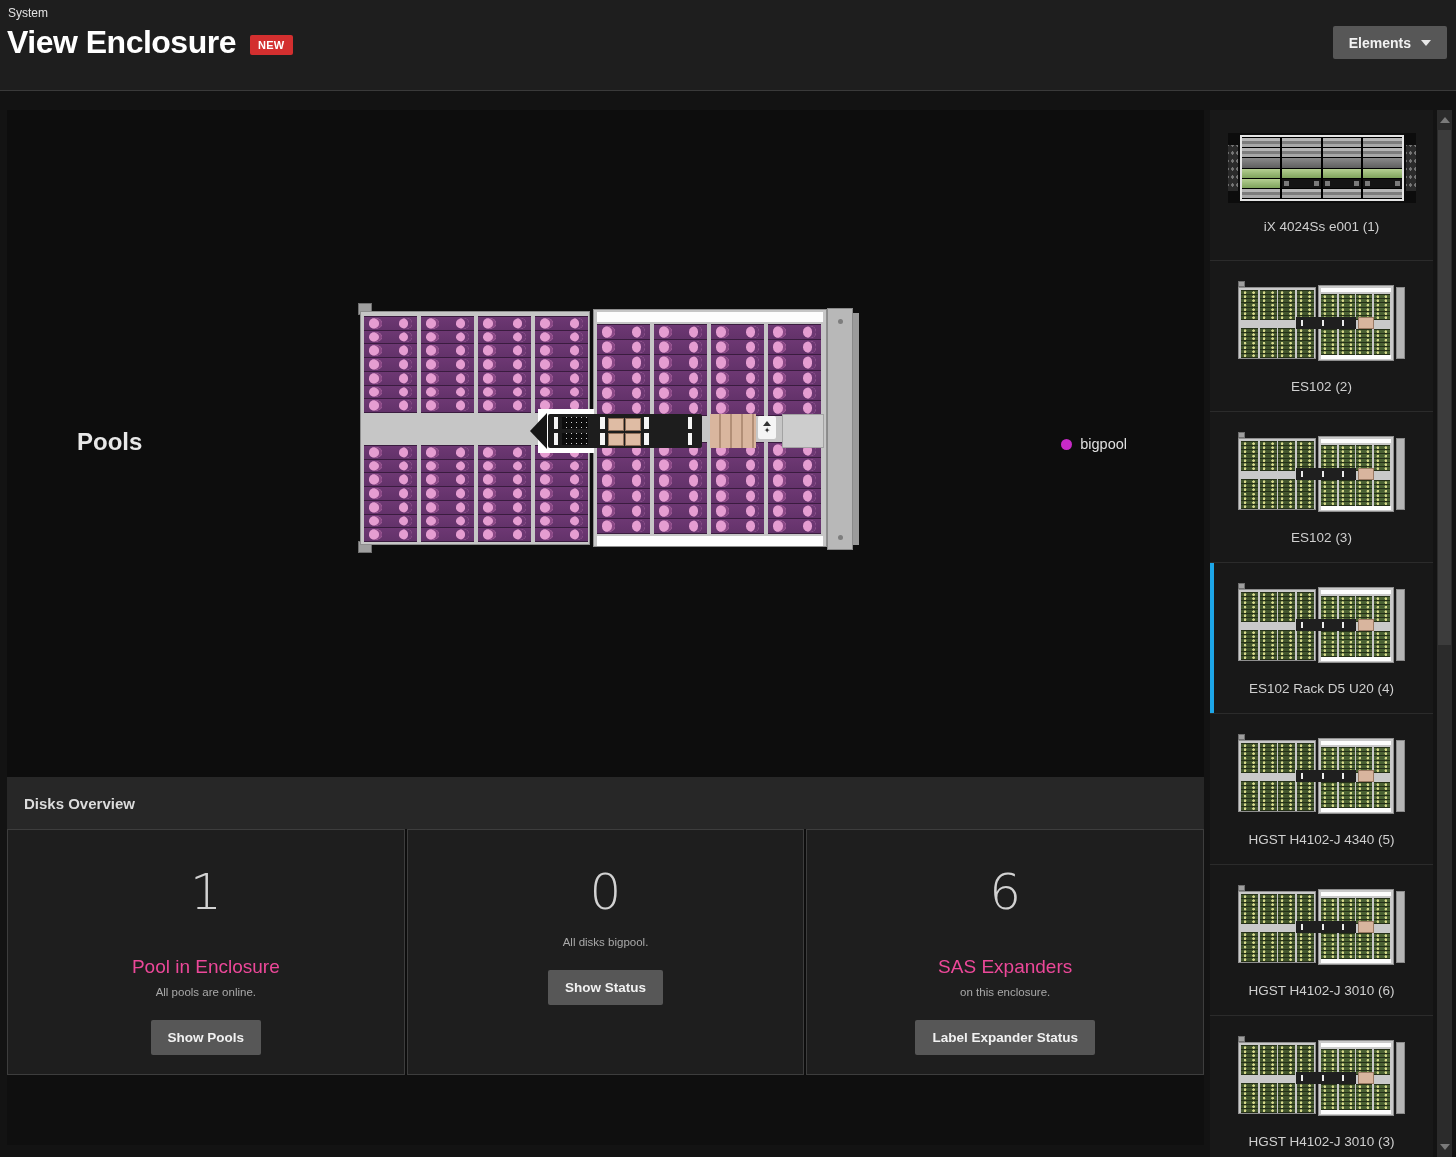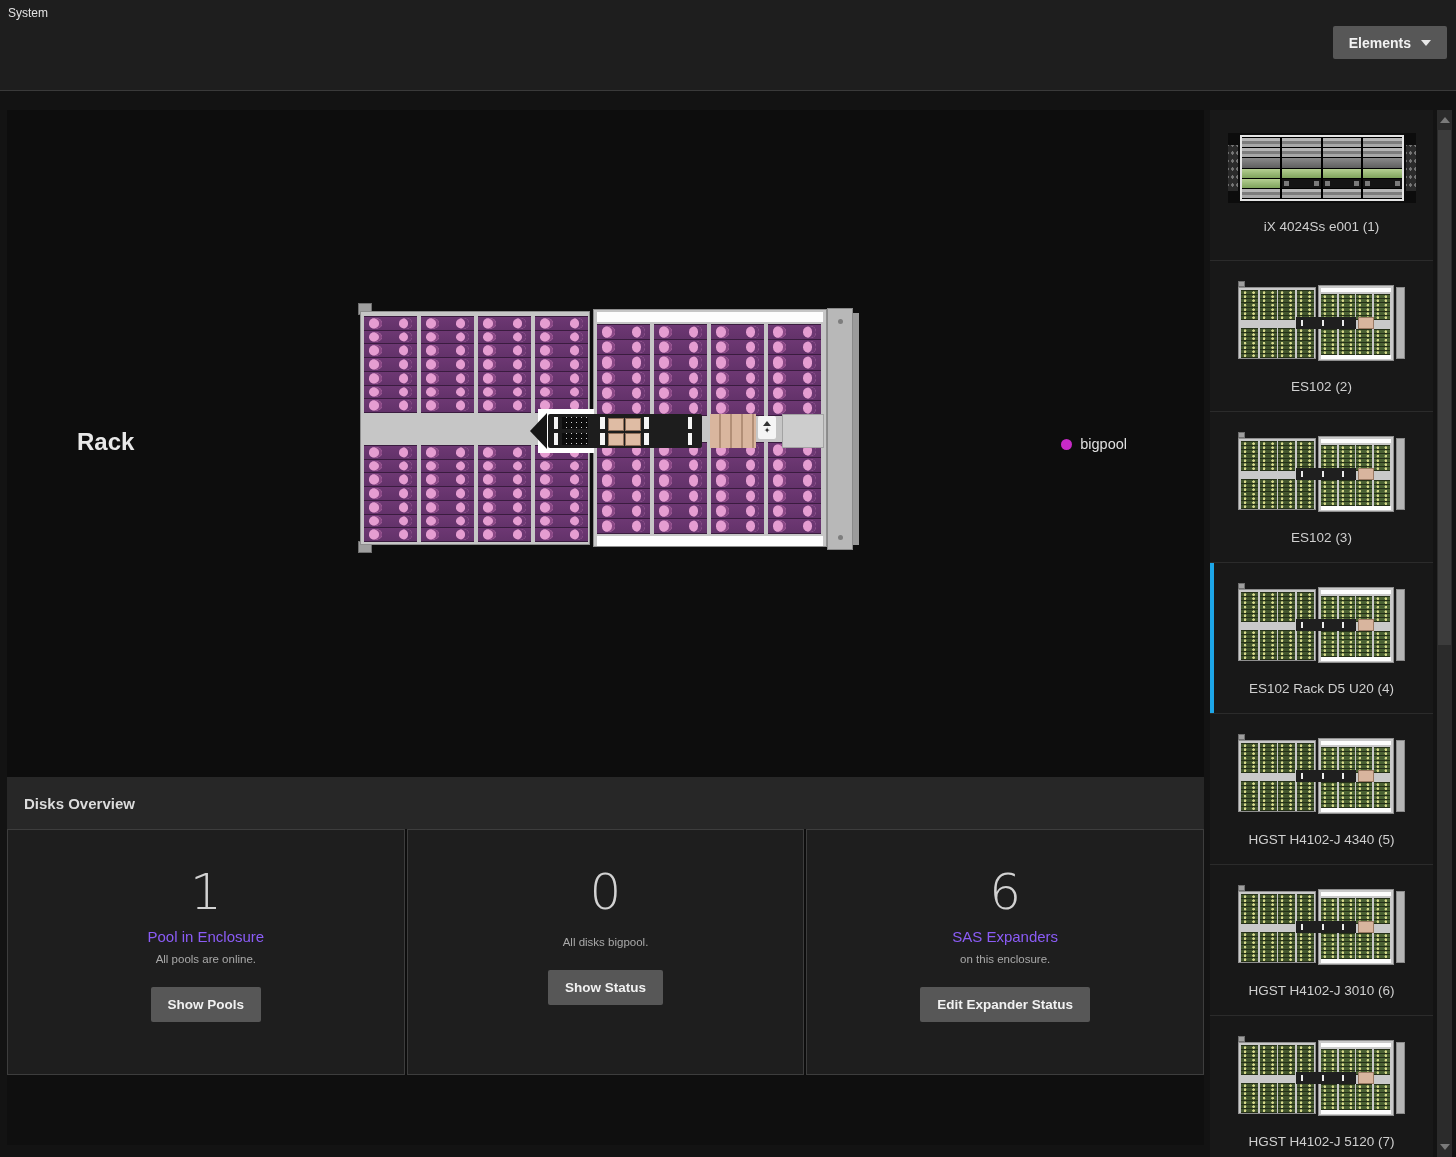--- a/index.html
+++ b/index.html
@@ -32,21 +32,21 @@
   .pools-label{position:absolute;left:70px;top:318px;font-size:24px;font-weight:700;color:#e8e8e8;}
   .legend{position:absolute;right:77px;top:326px;display:flex;align-items:center;gap:8px;cursor:pointer;}
   .legend-dot{width:11px;height:11px;border-radius:50%;background:#c72ac7;}
   .legend-text{font-size:14.5px;color:#e0e0e0;}
   .overview-bar{height:52px;background:#272727;display:flex;align-items:center;padding:0 17px;
                 font-size:15px;font-weight:600;color:#dcdcdc;}
   .cards{height:246px;display:flex;gap:2px;background:#0d0d0d;}
   .card{flex:1;background:#1e1e1e;border:1px solid #3d3d3d;text-align:center;padding-top:26px;}
   .card-value{font-family:"DejaVu Sans","Liberation Sans",sans-serif;font-weight:200;font-size:50px;
               line-height:72px;color:#d2d2d2;}
-  .card-title{margin-top:0;font-size:15px;color:#8b5cf6;}
+  .card-title{margin-top:28px;font-size:19px;color:#ec4899;}
   .card-sub{margin-top:8px;font-size:11.5px;color:#a9a9a9;}
   .card .gray-btn{margin-top:22px;padding:10px 17px;font-size:13.5px;}
 
   
   #enclosure{position:absolute;left:351px;top:197px;width:507px;height:245px;}
   .enc-tab{position:absolute;width:14px;height:12px;background:#9f9f9f;border:1px solid #6f6f6f;}
   .enc-body{position:absolute;background:#c6c6c6;border:1px solid #8e8e8e;}
   .enc-white{position:absolute;background:#fdfdfd;}
   .dcol{position:absolute;background:#3a1c3f;display:flex;flex-direction:column;gap:1px;padding:1px 0;}
   .disk{flex:1;position:relative;background:linear-gradient(180deg,#7a4180,#63326a);}
@@ -126,30 +126,34 @@
           border-top:6px solid #7a7a7a;}
   .sb-thumb{position:absolute;left:1px;top:20px;width:13px;height:515px;background:#3c3c3c;}
 </style>
 </head>
 <body>
 
 <div class="page">
 
   <div class="app-header">
     <div class="breadcrumb">System</div>
+    <div class="title-row">
+      <h1 class="page-title">View Enclosure</h1>
+      <span class="new-badge">NEW</span>
+    </div>
     <button class="elements-btn">
       <span>Elements</span>
       <span class="caret"></span>
     </button>
   </div>
 
   <div class="main-panel">
 
     <div class="viewport">
-      <div class="pools-label">Rack</div>
+      <div class="pools-label">Pools</div>
       <div class="legend">
         <span class="legend-dot" style="background: rgb(199, 42, 199);"></span>
         <span class="legend-text">bigpool</span>
       </div>
       <div id="enclosure">
           <div class="enc-tab" style="left: 0px; top: -4px;"></div>
           <div class="enc-tab" style="left: 0px; top: 234px;"></div>
           <div class="enc-body" style="left: 2px; top: 4px; width: 230px; height: 234px;">
             <div class="dcol" style="left: 3px; top: 4px; width: 53px; height: 97px;">
               <div class="disk" style="background: linear-gradient(rgb(109, 56, 115) 0%, rgb(99, 50, 106) 100%);"></div>
@@ -335,21 +339,21 @@
       </div>
       <div class="card">
         <div class="card-value">0</div>
         <div class="card-sub">All disks bigpool.</div>
         <button class="gray-btn">Show Status</button>
       </div>
       <div class="card">
         <div class="card-value">6</div>
         <div class="card-title">SAS Expanders</div>
         <div class="card-sub">on this enclosure.</div>
-        <button class="gray-btn">Edit Expander Status</button>
+        <button class="gray-btn">Label Expander Status</button>
       </div>
     </div>
   </div>
 
   <div id="sidebar-items" class="sidebar">
       <div class="side-item">
         <div class="thumb-wrap front">
           <div class="tf">
             <div class="tf-ear" style="left: 0px;"></div>
             <div class="tf-ear" style="right: 0px;"></div>
@@ -1324,21 +1328,21 @@
             </div>
             <div class="tt-band" style="left: 60px; top: 34px; width: 60px; height: 12px;">
               <div class="tt-tick" style="left: 5px;"></div>
               <div class="tt-tick" style="left: 26px;"></div>
               <div class="tt-tick" style="left: 46px;"></div>
             </div>
             <div class="tt-tan" style="left: 122px; top: 34px; width: 16px; height: 12px;"></div>
             <div class="tt-cap" style="left: 160px; top: 4px; width: 9px; height: 72px;"></div>
           </div>
         </div>
-        <div class="side-label">HGST H4102-J 5120 (7)</div>
+        <div class="side-label">HGST H4102-J 3010 (3)</div>
       </div>
     </div>
 
   <div class="scrollbar">
     <div class="sb-btn up">
         <div class="tri-up"></div>
       </div>
     <div class="sb-thumb"></div>
     <div class="sb-btn down">
         <div class="tri-down"></div>

